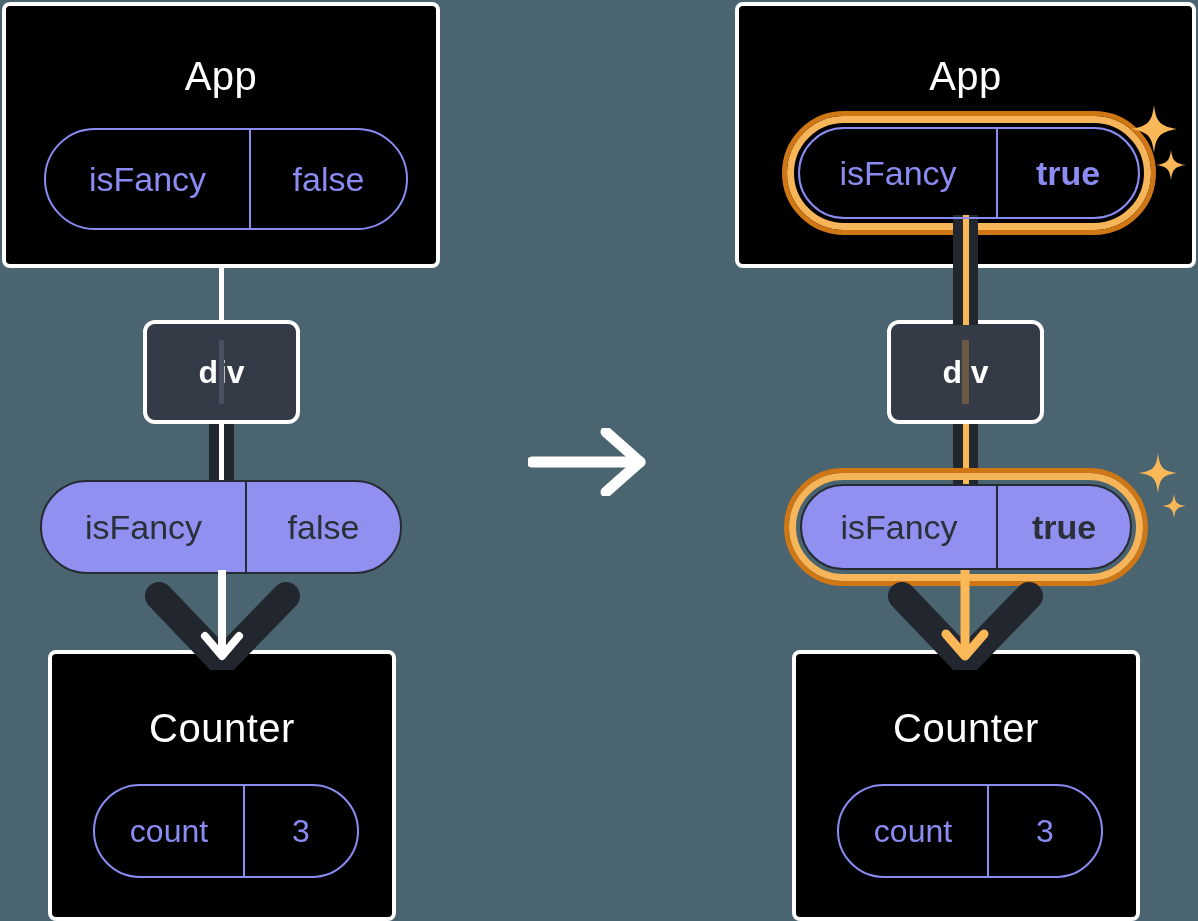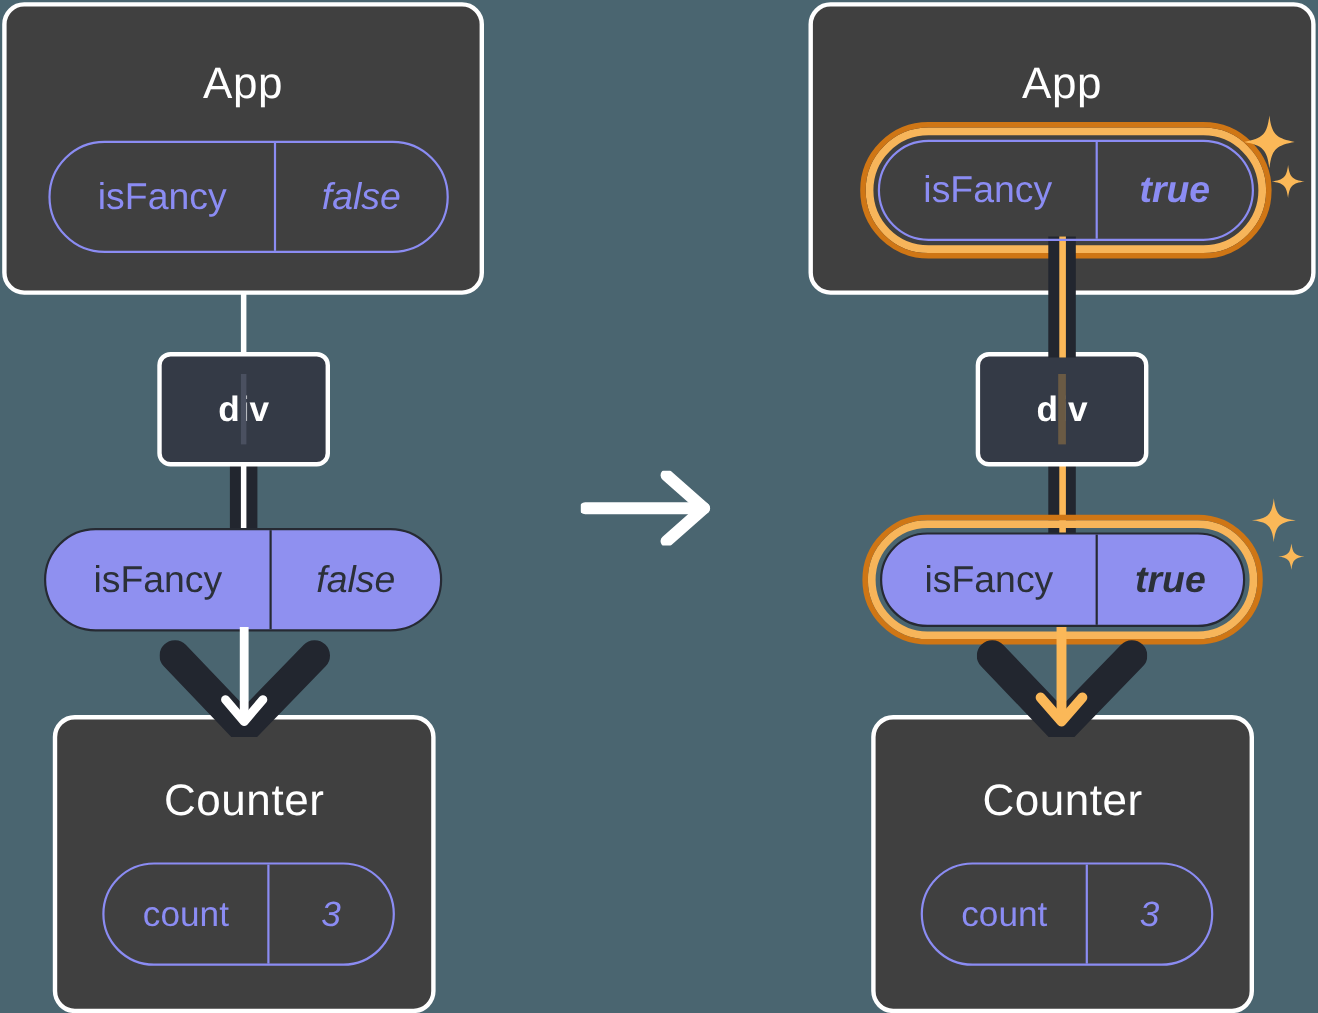--- a/index.html
+++ b/index.html
@@ -17,23 +17,23 @@
   #stage {
     position: relative;
     width: 1198px;
     height: 921px;
     background: #4a6570;
   }
 
   
   .card {
     position: absolute;
-    background: #404040;
+    background: #000000;
     border: 4px solid #ffffff;
-    border-radius: 20px;
+    border-radius: 8px;
     box-sizing: border-box;
     z-index: 5;
   }
   .card-title {
     position: absolute;
     left: 0;
     right: 0;
     text-align: center;
     color: #ffffff;
     font-size: 40px;
@@ -89,21 +89,21 @@
     border-right: 2px solid #262a33;
   }
   .pill-key, .pill-val {
     display: flex;
     align-items: center;
     justify-content: center;
     box-sizing: border-box;
     white-space: nowrap;
   }
   .pill-key { flex: 0 0 auto; text-align: right; }
-  .pill-val { flex: 1 1 auto; font-style: italic; }
+  .pill-val { flex: 1 1 auto; }
 
   
   .ring {
     position: absolute;
     border-radius: 999px;
     box-sizing: border-box;
     border: 7px solid #f7b55a;
     outline: 5px solid #cf7615;
     z-index: 8;
   }

